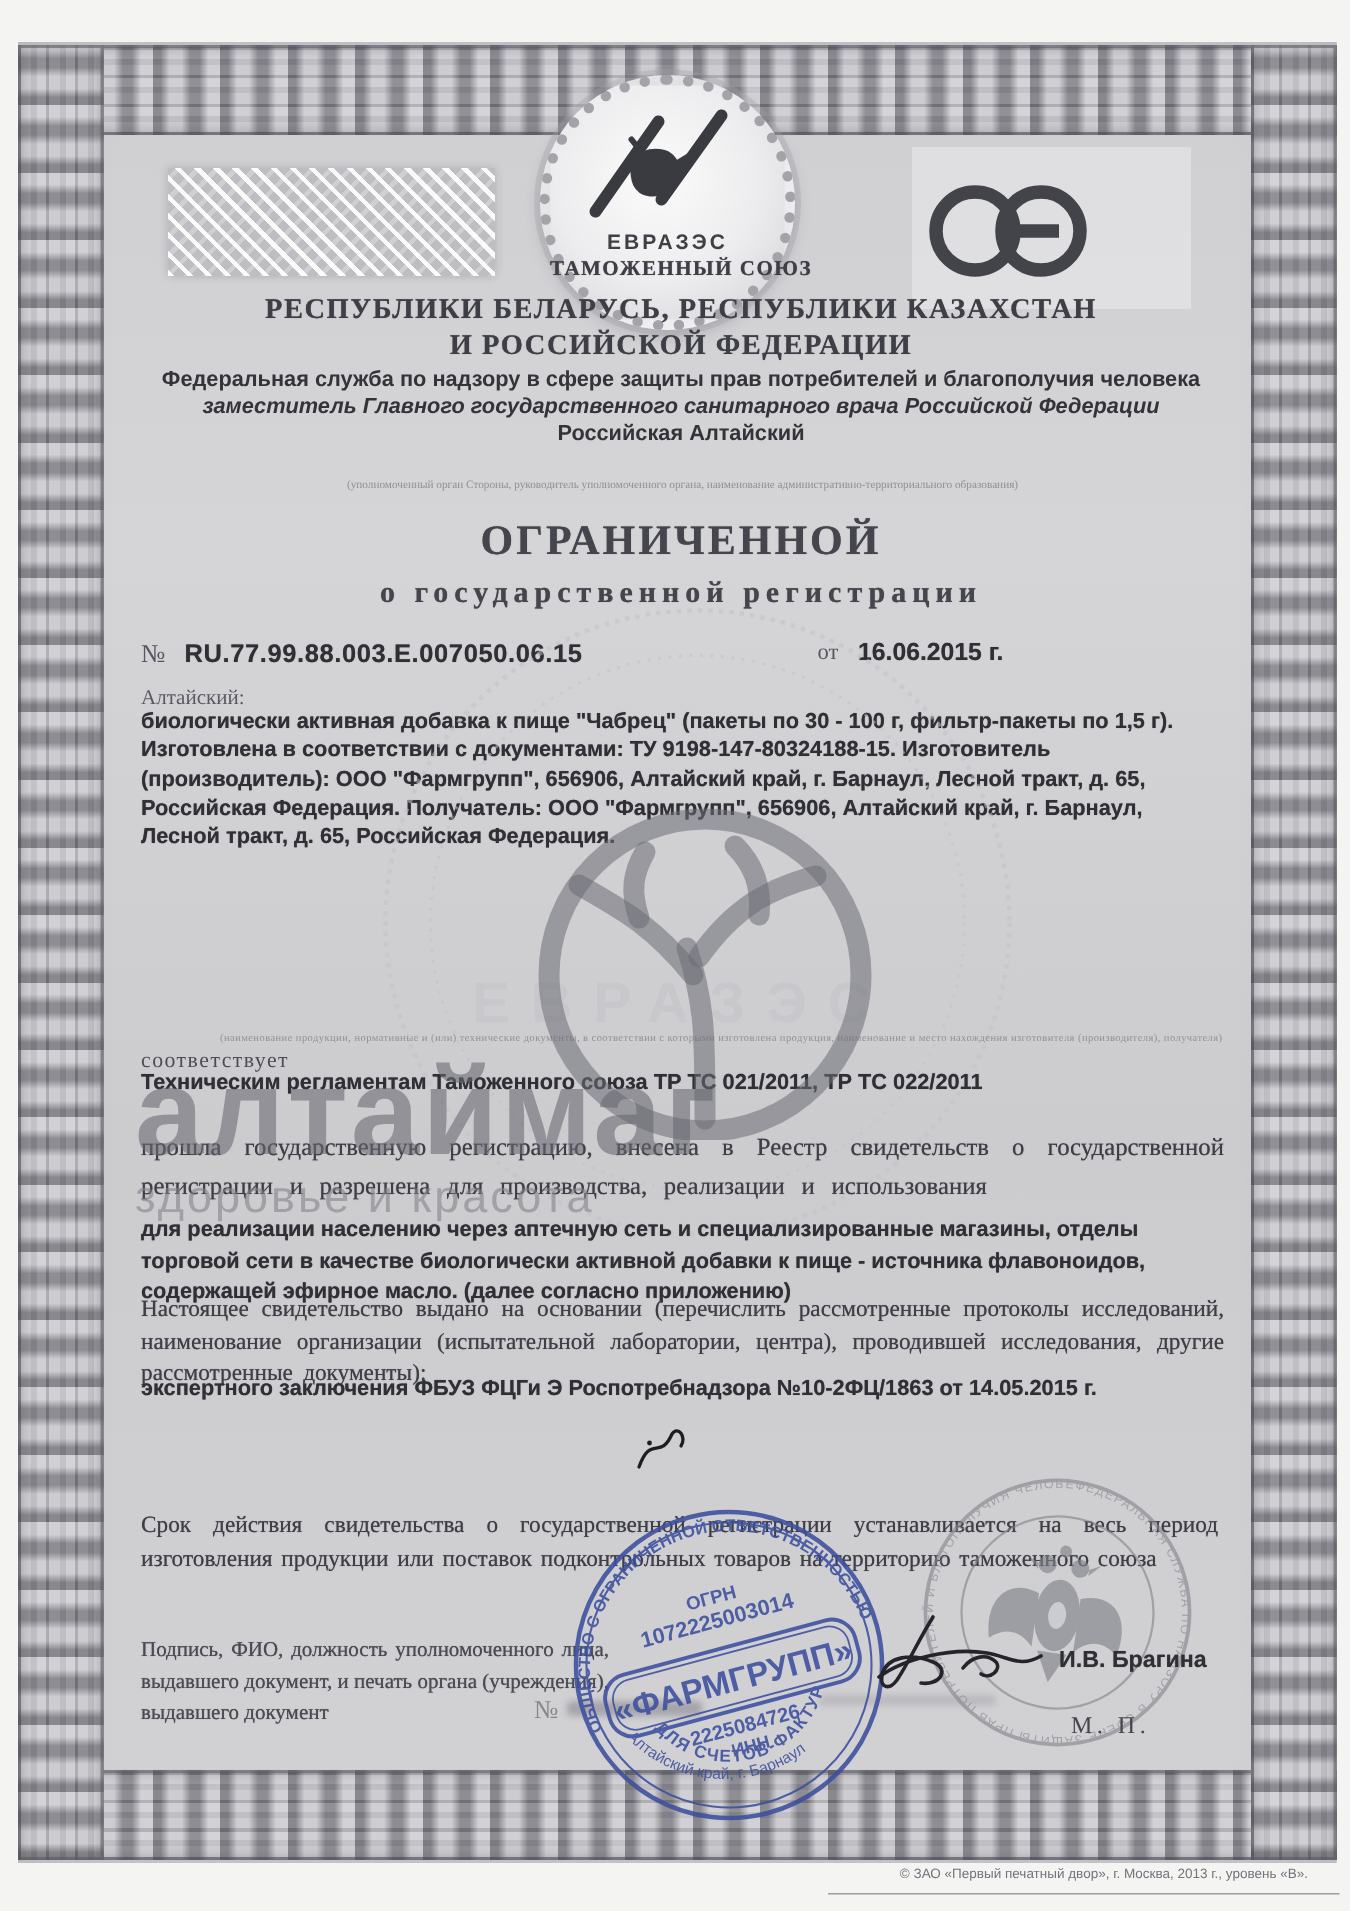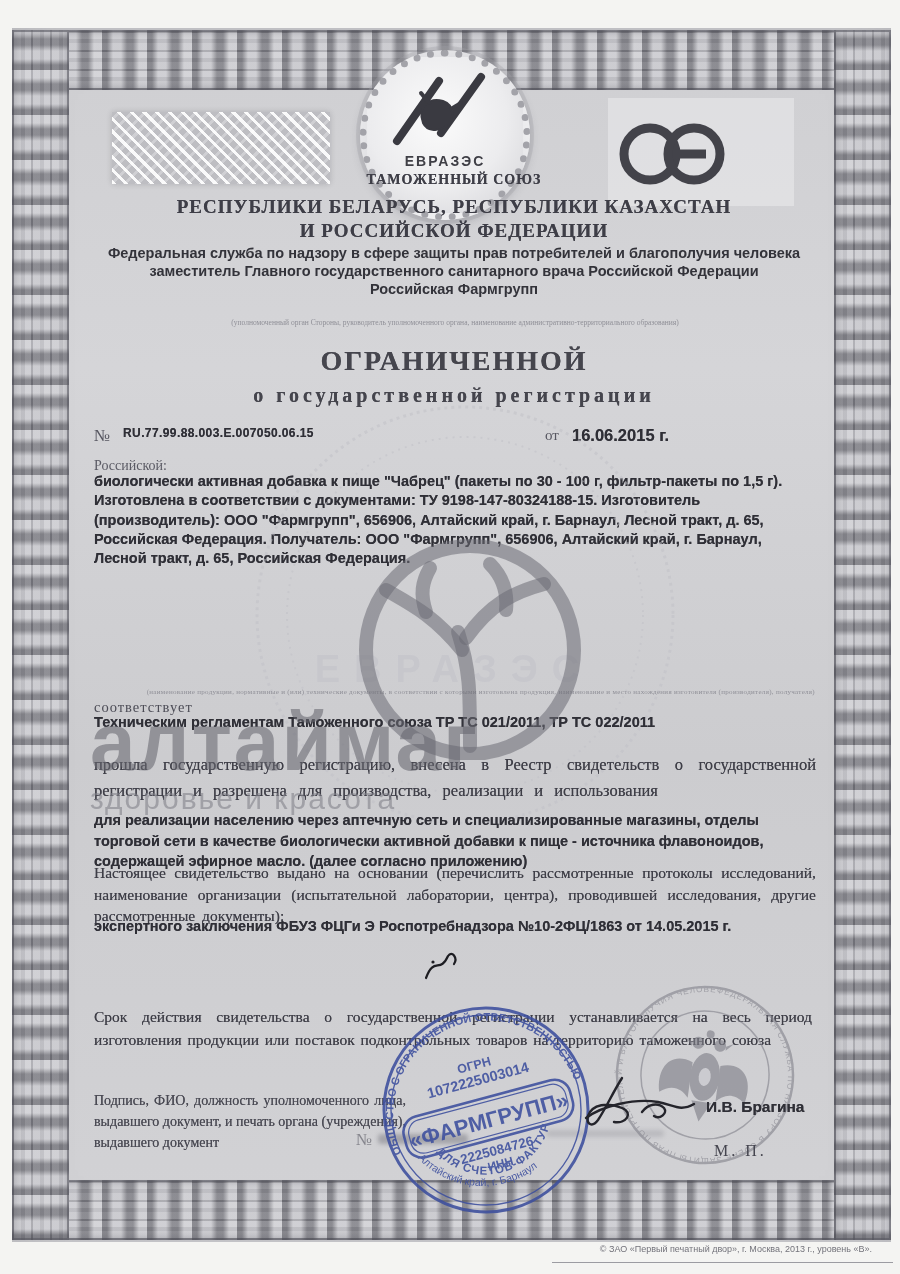--- a/index.html
+++ b/index.html
@@ -77,34 +77,34 @@
       <circle cx="38" cy="42" r="26"></circle>
       <circle cx="82" cy="42" r="26"></circle>
       <line x1="66" y1="42" x2="94" y2="42"></line>
     </g>
   </svg>
 
   <div class="serif soft center" style="position:absolute;left:90px;top:172px;width:728px;font-size:14px;font-weight:bold;letter-spacing:1px;">ТАМОЖЕННЫЙ СОЮЗ</div>
   <div class="serif soft center" style="position:absolute;left:90px;top:196px;width:728px;font-size:19px;font-weight:bold;letter-spacing:1px;">РЕСПУБЛИКИ БЕЛАРУСЬ, РЕСПУБЛИКИ КАЗАХСТАН</div>
   <div class="serif soft center" style="position:absolute;left:90px;top:220px;width:728px;font-size:19px;font-weight:bold;letter-spacing:1px;">И РОССИЙСКОЙ ФЕДЕРАЦИИ</div>
   <div class="sans center" style="position:absolute;left:80px;top:245px;width:748px;font-size:14.5px;font-weight:bold;color:#33333a;">Федеральная служба по надзору в сфере защиты прав потребителей и благополучия человека</div>
-  <div class="sans center" style="position:absolute;left:80px;top:263px;width:748px;font-size:14.5px;font-weight:bold;color:#33333a;">заместитель Главного государственного санитарного врача Российской Федерации</div>
-  <div class="sans center" style="position:absolute;left:80px;top:281px;width:748px;font-size:14.5px;font-weight:bold;color:#33333a;">Российская Фармгрупп</div>
+  <div class="sans center" style="position:absolute;left:80px;top:263px;width:748px;font-size:14.5px;font-weight:bold;color:#33333a;font-style:italic;">заместитель Главного государственного санитарного врача Российской Федерации</div>
+  <div class="sans center" style="position:absolute;left:80px;top:281px;width:748px;font-size:14.5px;font-weight:bold;color:#33333a;">Российская Алтайский</div>
 
   <div class="cap center" style="left:110px;top:318px;width:690px;font-size:7.5px;">(уполномоченный орган Стороны, руководитель уполномоченного органа, наименование административно-территориального образования)</div>
 
   <div class="serif soft center" style="position:absolute;left:90px;top:345px;width:728px;font-size:28px;font-weight:bold;letter-spacing:2px;color:#45454d;">ОГРАНИЧЕННОЙ</div>
   <div class="serif soft center" style="position:absolute;left:90px;top:384px;width:728px;font-size:20px;font-weight:bold;letter-spacing:4px;color:#45454d;">о государственной регистрации</div>
 
   <div class="serif" style="position:absolute;left:94px;top:426px;font-size:17px;color:#565660;">№</div>
-  <div class="sans soft" style="position:absolute;left:123px;top:426px;font-size:12px;font-weight:bold;letter-spacing:.4px;">RU.77.99.88.003.E.007050.06.15</div>
+  <div class="sans soft" style="position:absolute;left:123px;top:426px;font-size:17px;font-weight:bold;letter-spacing:.4px;">RU.77.99.88.003.E.007050.06.15</div>
   <div class="serif" style="position:absolute;left:545px;top:427px;font-size:15px;color:#565660;">от</div>
   <div class="sans soft" style="position:absolute;left:572px;top:426px;font-size:16.5px;font-weight:bold;">16.06.2015 г.</div>
 
-  <div class="serif" style="position:absolute;left:94px;top:458px;font-size:14px;color:#5a5a64;">Российской:</div>
+  <div class="serif" style="position:absolute;left:94px;top:458px;font-size:14px;color:#5a5a64;">Алтайский:</div>
   <div class="sans soft" style="position:absolute;left:94px;top:472px;width:722px;font-size:14.5px;font-weight:bold;line-height:1.33;">биологически активная добавка к пище "Чабрец" (пакеты по 30 - 100 г, фильтр-пакеты по 1,5 г). Изготовлена в соответствии с документами: ТУ 9198-147-80324188-15. Изготовитель (производитель): ООО "Фармгрупп", 656906, Алтайский край, г. Барнаул, Лесной тракт, д. 65, Российская Федерация. Получатель: ООО "Фармгрупп", 656906, Алтайский край, г. Барнаул, Лесной тракт, д. 65, Российская Федерация.</div>
 
   <svg style="position:absolute;left:240px;top:390px;" width="450" height="460" viewBox="0 0 450 460">
     <g fill="none" stroke="#c2c2c8" opacity=".55">
       <circle cx="225" cy="225" r="208" stroke-width="3" stroke-dasharray="3 4"></circle>
       <circle cx="225" cy="225" r="178" stroke-width="2" stroke-dasharray="2 5"></circle>
     </g>
   </svg>
   <div style="position:absolute;left:90px;top:648px;width:728px;text-align:center;font-family:'Liberation Sans',sans-serif;font-weight:bold;font-size:38px;letter-spacing:14px;color:#c6c6cc;opacity:.85;">ЕВРАЗЭС</div>
 

